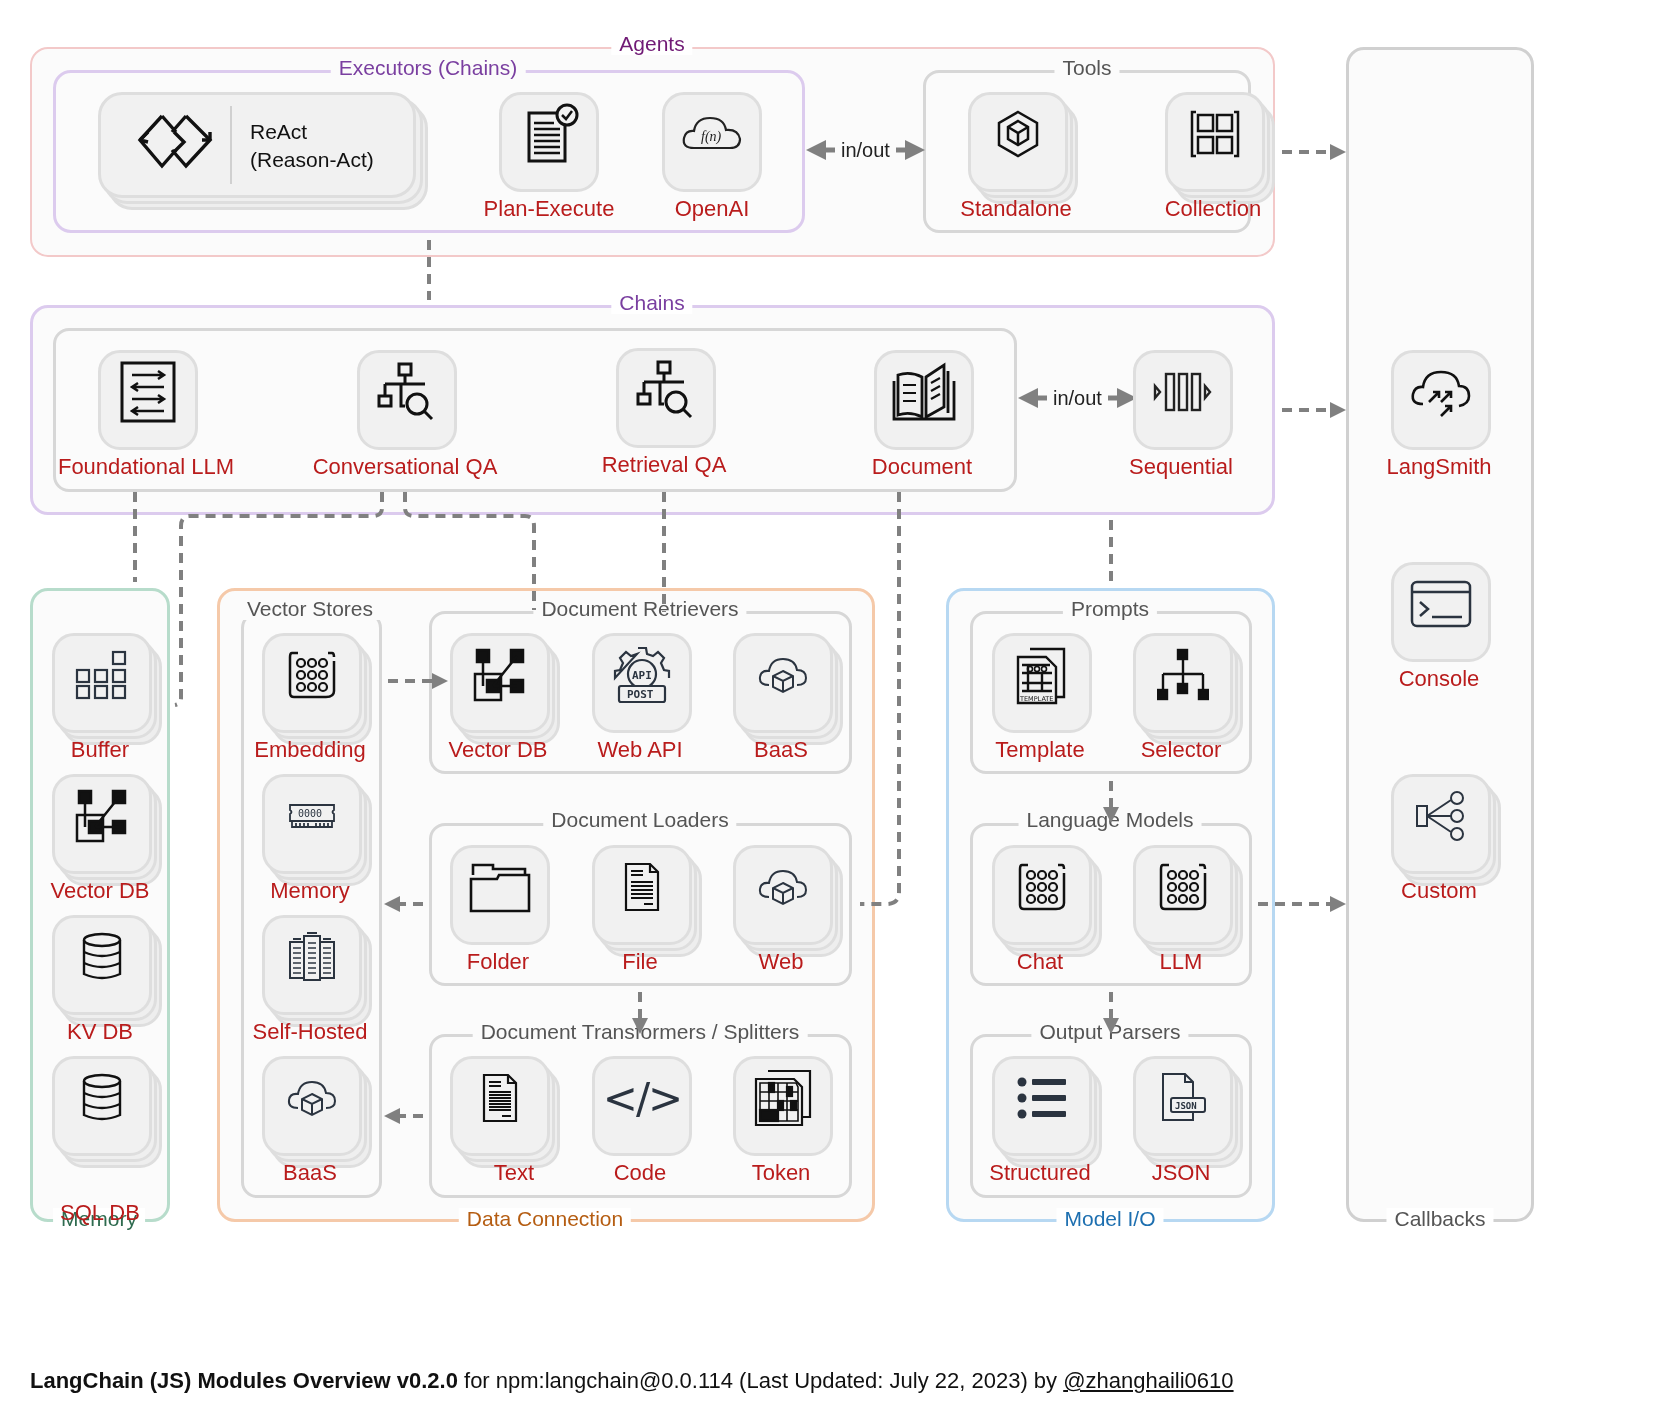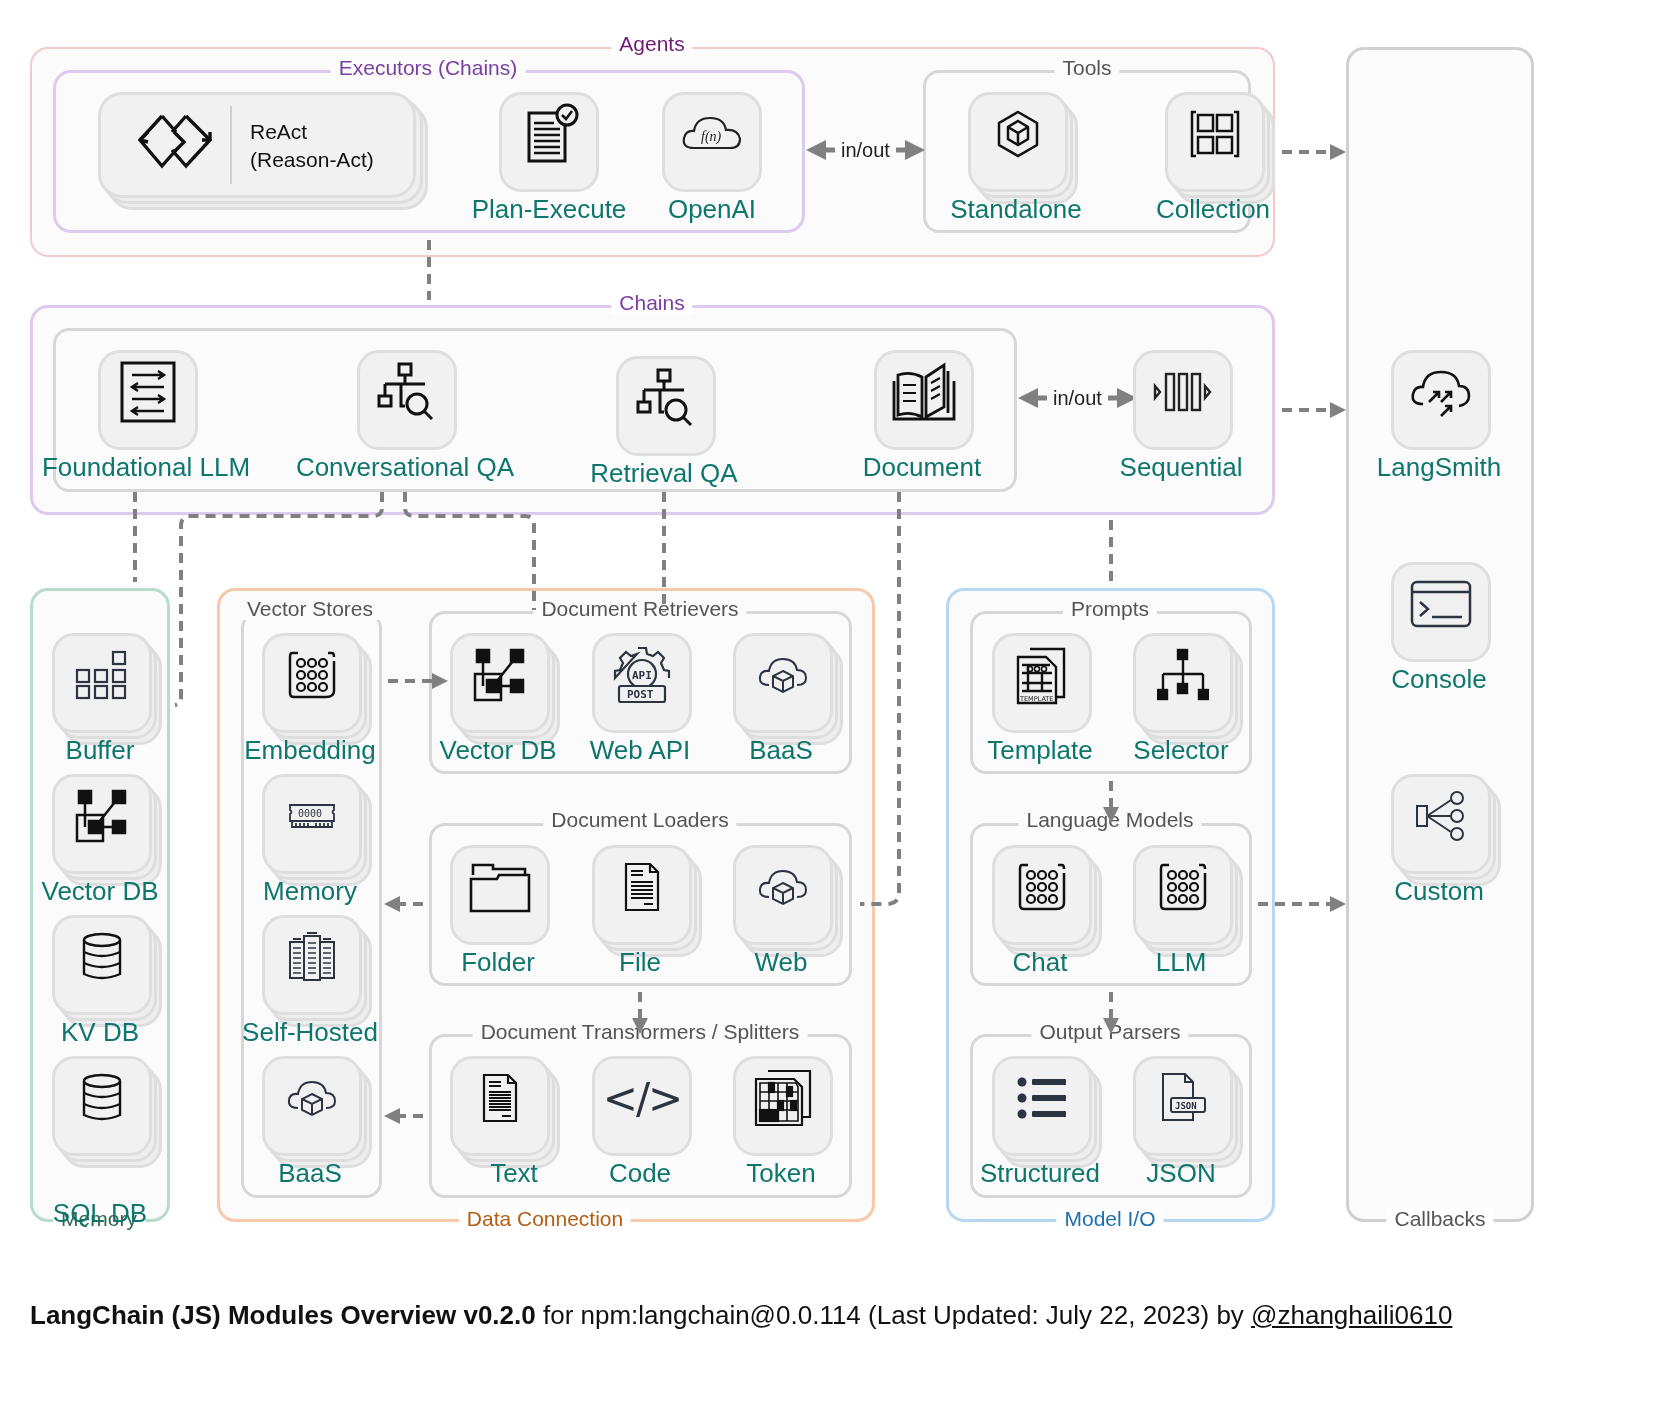--- a/index.html
+++ b/index.html
@@ -8,24 +8,24 @@
   .abs { position:absolute; }
   .group { position:absolute; border:2px solid #d0d0d0; border-radius:18px; box-sizing:border-box; background:#fbfbfb; }
   .group-title { position:absolute; background:#fff; padding:0 8px; font-size:21px; line-height:22px; white-space:nowrap; transform:translateX(-50%); }
   .sub { position:absolute; border:3px solid #d7d7d7; border-radius:16px; box-sizing:border-box; background:#fbfbfb; }
   .sub-title { position:absolute; padding:0 8px; font-size:21px; line-height:22px; color:#555; background:#fbfbfb; white-space:nowrap; transform:translateX(-50%); }
   .tile { position:absolute; width:100px; height:100px; }
   .tile .card { position:absolute; left:0; top:0; width:100px; height:100px; border:3px solid #dedede; border-radius:22px; box-sizing:border-box; background:#f1f1f1; }
   .tile .card.s1 { left:5px; top:6px; background:#efefef; }
   .tile .card.s2 { left:10px; top:12px; background:#eeeeee; }
   .tile .icon { position:absolute; left:0; top:0; width:100px; height:84px; display:flex; align-items:center; justify-content:center; }
-  .label { position:absolute; font-size:26px; line-height:24px; white-space:nowrap; transform:translateX(-50%); color:#0f766e; }
+  .label { position:absolute; font-size:22px; line-height:24px; white-space:nowrap; transform:translateX(-50%); color:#b91c1c; }
   svg.overlay { position:absolute; left:0; top:0; }
   .io-label { position:absolute; font-size:20px; color:#222; background:transparent; white-space:nowrap; }
-  .footer { position:absolute; left:30px; top:1300px; font-size:26px; white-space:nowrap; }
+  .footer { position:absolute; left:30px; top:1368px; font-size:22px; white-space:nowrap; }
   .footer b { font-weight:700; }
   .footer .link { text-decoration:underline; }
 </style>
 </head>
 <body>
 
 <div class="group" style="left:30px;top:47px;width:1245px;height:210px;border-color:#f3c9c9;"></div>
 <div class="group-title" style="left:652px;top:33px;color:#701a75;">Agents</div>
 
 <div class="group" style="left:53px;top:70px;width:752px;height:163px;border-color:#dccbee;border-width:3px;"></div>
@@ -214,21 +214,21 @@
         <path d="M28,13 L28,22 M8,22 L48,22 M8,22 L8,34 M24,22 L24,34"></path>
     <rect x="2" y="34" width="12" height="10"></rect>
         <path d="M24,34 L24,44 L28,44"></path>
     <circle cx="40" cy="42" r="10"></circle>
         <path d="M47,49 L55,57"></path>
   </svg>
     </div>
   <div class="label" style="left:48px;top:105px;">Conversational QA</div>
 </div>
 
-<div class="tile" style="left:616px;top:356px;">
+<div class="tile" style="left:616px;top:348px;">
   <div class="card"></div>
   <div class="icon">
       <svg width="60" height="60" viewBox="0 0 60 60" fill="none" stroke="#111" stroke-width="3">
     <rect x="22" y="2" width="12" height="11"></rect>
         <path d="M28,13 L28,22 M8,22 L48,22 M8,22 L8,34 M24,22 L24,34"></path>
     <rect x="2" y="34" width="12" height="10"></rect>
         <path d="M24,34 L24,44 L28,44"></path>
     <circle cx="40" cy="42" r="10"></circle>
         <path d="M47,49 L55,57"></path>
   </svg>

